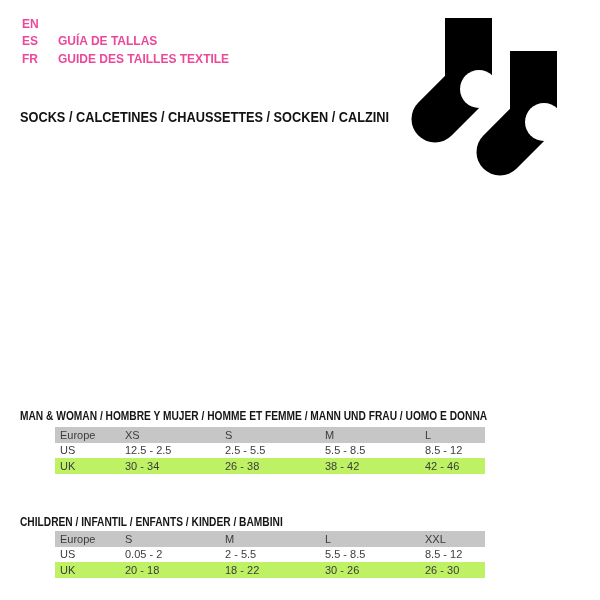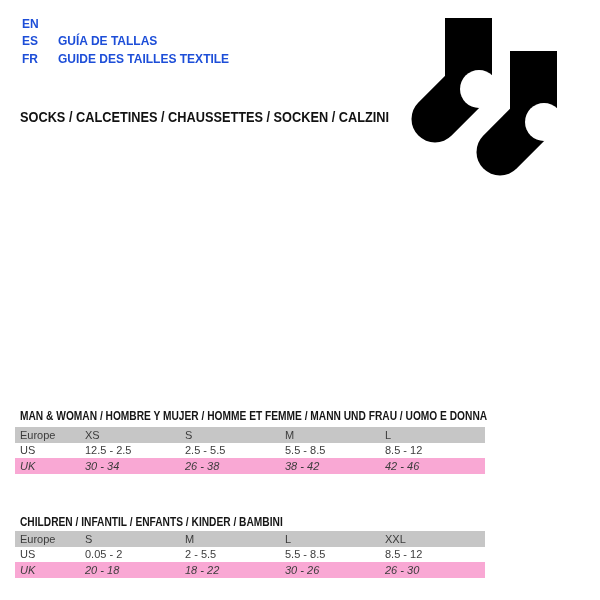--- a/index.html
+++ b/index.html
@@ -10,21 +10,21 @@
     background: #ffffff;
     font-family: "Liberation Sans", sans-serif;
     overflow: hidden;
   }
 
   
   .lang-block { position: absolute; left: 22px; top: 15px; }
   .lang-row {
     display: flex; align-items: center;
     height: 17.5px;
-    font-size: 12px; font-weight: bold; color: #1d4ed8;
+    font-size: 12px; font-weight: bold; color: #ec4899;
     white-space: nowrap;
   }
   .lang-code { width: 36px; flex: 0 0 36px; }
 
   
   .product-line {
     position: absolute; left: 20px; top: 109px;
     font-size: 15px; font-weight: bold; color: #121212;
     line-height: 15px; white-space: nowrap;
     transform: scaleX(0.85); transform-origin: 0 0;
@@ -45,23 +45,24 @@
 
   .size-table { position: absolute; left: 15px; width: 470px; }
   #t1 { top: 427px; }
   #t2 { top: 531px; }
 
   .trow {
     display: flex; align-items: center;
     height: 15.5px;
     font-size: 11px; color: #3c3c3c;
     white-space: nowrap;
+    margin-left: 40px;
   }
   .trow.head { background: #c6c6c6; }
-  .trow.alt  { background: #f9a8d4; font-style: italic; }
+  .trow.alt  { background: #bef264; }
   .tc { text-align: left; flex: 0 0 100px; width: 100px; }
   .tc.c0 {
     flex: 0 0 70px; width: 70px;
     text-align: left; padding-left: 5px; box-sizing: border-box;
   }
 </style>
 </head>
 <body>
 
 <div class="canvas">

